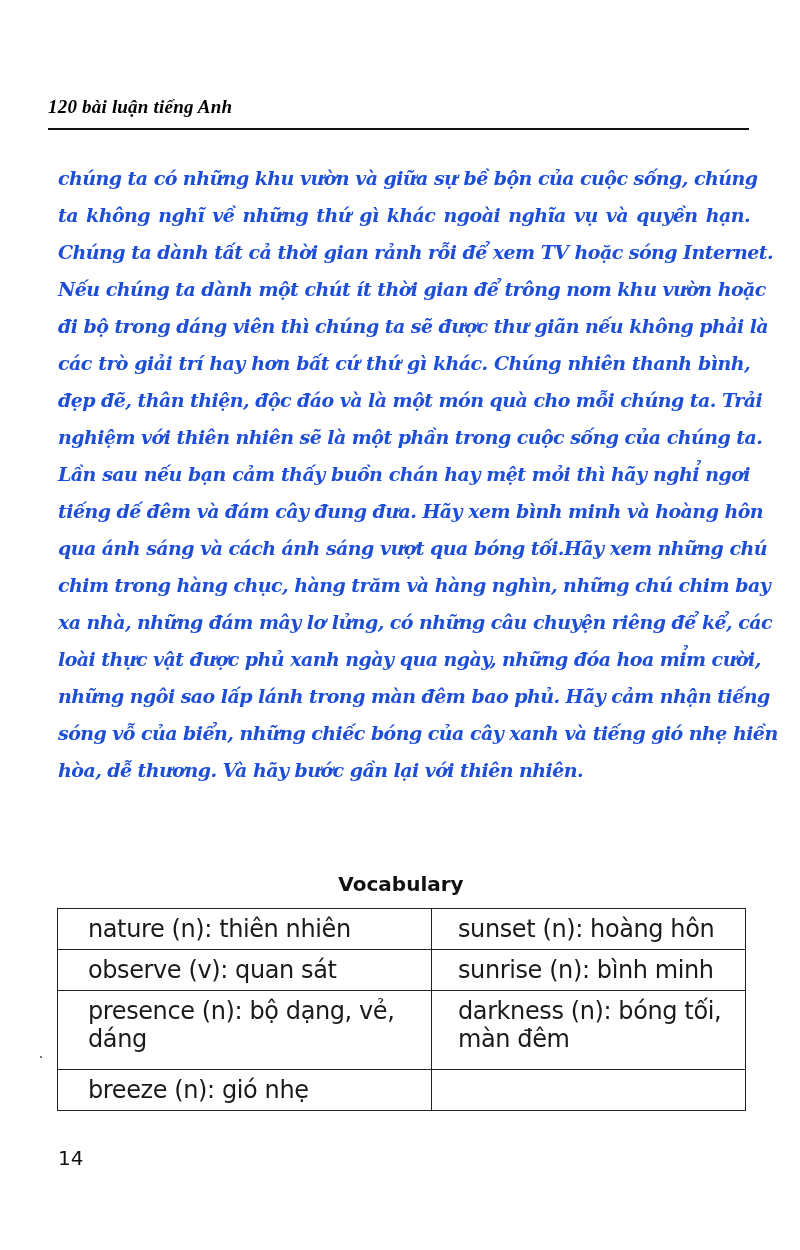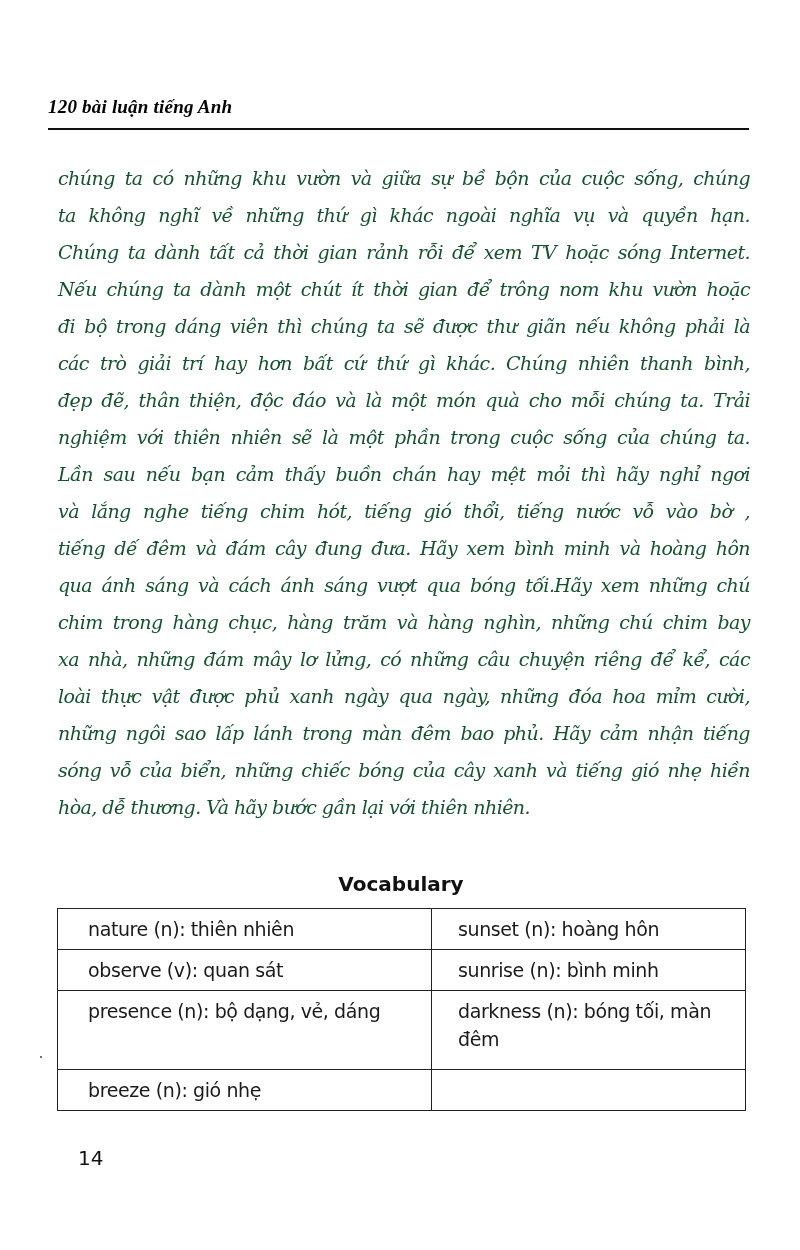--- a/index.html
+++ b/index.html
@@ -35,21 +35,22 @@
     }
     .body-text {
       position: absolute;
       left: 58px;
       top: 160px;
       width: 692px;
       font-family: "DejaVu Serif", "Liberation Serif", serif;
       font-style: italic;
       font-size: 19px;
       line-height: 37px;
-      color: #14532d;
+      color: #1d4ed8;
+      font-weight: bold;
     }
     .body-line {
       display: block;
       white-space: nowrap;
       text-align: justify;
       text-align-last: justify;
       letter-spacing: -0.55px;
     }
     .body-line.last {
       text-align-last: left;
@@ -67,21 +68,21 @@
       padding-left: 2px;
       box-sizing: border-box;
     }
     .vocab-table {
       position: absolute;
       left: 57px;
       top: 908px;
       width: 689px;
       border-collapse: collapse;
       font-family: "DejaVu Sans", "Liberation Sans", sans-serif;
-      font-size: 19px;
+      font-size: 24px;
       color: #1a1a1a;
       table-layout: fixed;
     }
     .vocab-table td {
       border: 1.5px solid #222;
       vertical-align: top;
       padding: 6px 10px 6px 30px;
       line-height: 28px;
       letter-spacing: -0.4px;
     }
@@ -89,21 +90,20 @@
     .vocab-table td.col-right { padding-left: 26px; }
     .vocab-table tr.row-tall td { height: 66px; margin-top: 32px; }
     .vocab-table tr.row-normal td { height: 27px; }
     .page-number {
       position: absolute;
       left: 58px;
       top: 1146px;
       font-family: "DejaVu Sans", "Liberation Sans", sans-serif;
       font-size: 20px;
       color: #111;
-      margin-left: 20px;
     }
     .speck {
       position: absolute;
       left: 40px;
       top: 1056px;
       width: 2px;
       height: 2px;
       background: #444;
       border-radius: 1px;
     }
@@ -117,21 +117,20 @@
 <div class="body-text">
   <span class="body-line">chúng ta có những khu vườn và giữa sự bề bộn của cuộc sống, chúng</span>
   <span class="body-line">ta không nghĩ về những thứ gì khác ngoài nghĩa vụ và quyền hạn.</span>
   <span class="body-line">Chúng ta dành tất cả thời gian rảnh rỗi để xem TV hoặc sóng Internet.</span>
   <span class="body-line">Nếu chúng ta dành một chút ít thời gian để trông nom khu vườn hoặc</span>
   <span class="body-line">đi bộ trong dáng viên thì chúng ta sẽ được thư giãn nếu không phải là</span>
   <span class="body-line">các trò giải trí hay hơn bất cứ thứ gì khác. Chúng nhiên thanh bình,</span>
   <span class="body-line">đẹp đẽ, thân thiện, độc đáo và là một món quà cho mỗi chúng ta. Trải</span>
   <span class="body-line">nghiệm với thiên nhiên sẽ là một phần trong cuộc sống của chúng ta.</span>
   <span class="body-line">Lần sau nếu bạn cảm thấy buồn chán hay mệt mỏi thì hãy nghỉ ngơi</span>
-  <span class="body-line">và lắng nghe tiếng chim hót, tiếng gió thổi, tiếng nước vỗ vào bờ ,</span>
   <span class="body-line">tiếng dế đêm và đám cây đung đưa. Hãy xem bình minh và hoàng hôn</span>
   <span class="body-line">qua ánh sáng và cách ánh sáng vượt qua bóng tối.Hãy xem những chú</span>
   <span class="body-line">chim trong hàng chục, hàng trăm và hàng nghìn, những chú chim bay</span>
   <span class="body-line">xa nhà, những đám mây lơ lửng, có những câu chuyện riêng để kể, các</span>
   <span class="body-line">loài thực vật được phủ xanh ngày qua ngày, những đóa hoa mỉm cười,</span>
   <span class="body-line">những ngôi sao lấp lánh trong màn đêm bao phủ. Hãy cảm nhận tiếng</span>
   <span class="body-line">sóng vỗ của biển, những chiếc bóng của cây xanh và tiếng gió nhẹ hiền</span>
   <span class="body-line last">hòa, dễ thương. Và hãy bước gần lại với thiên nhiên.</span>
 </div>
 

